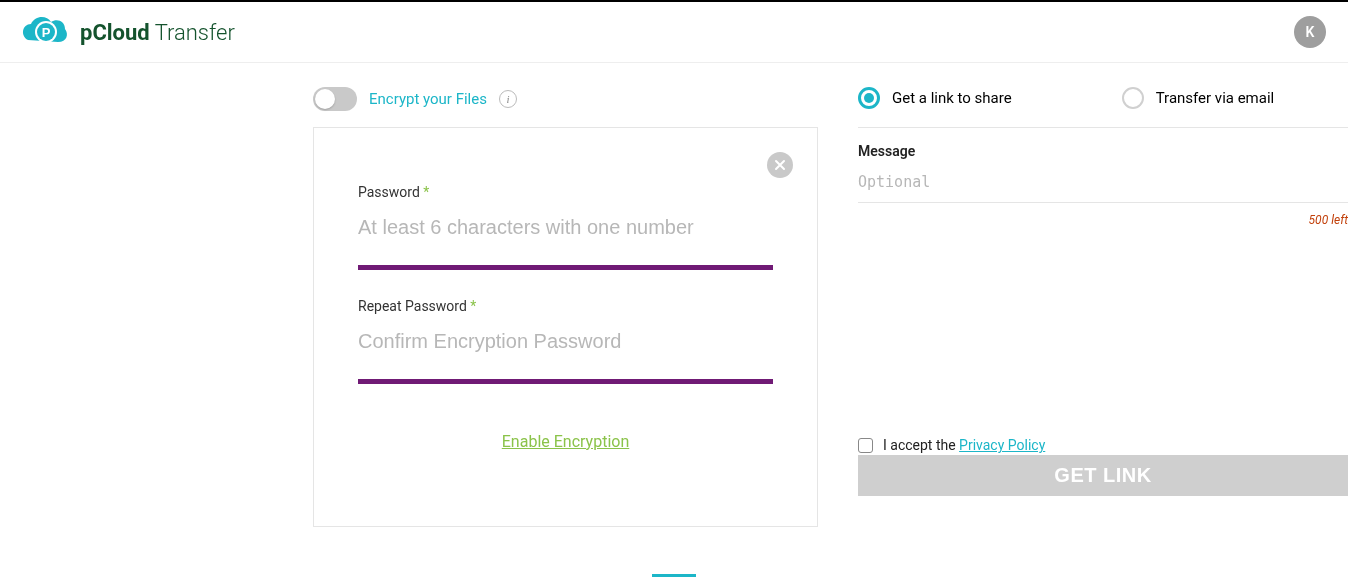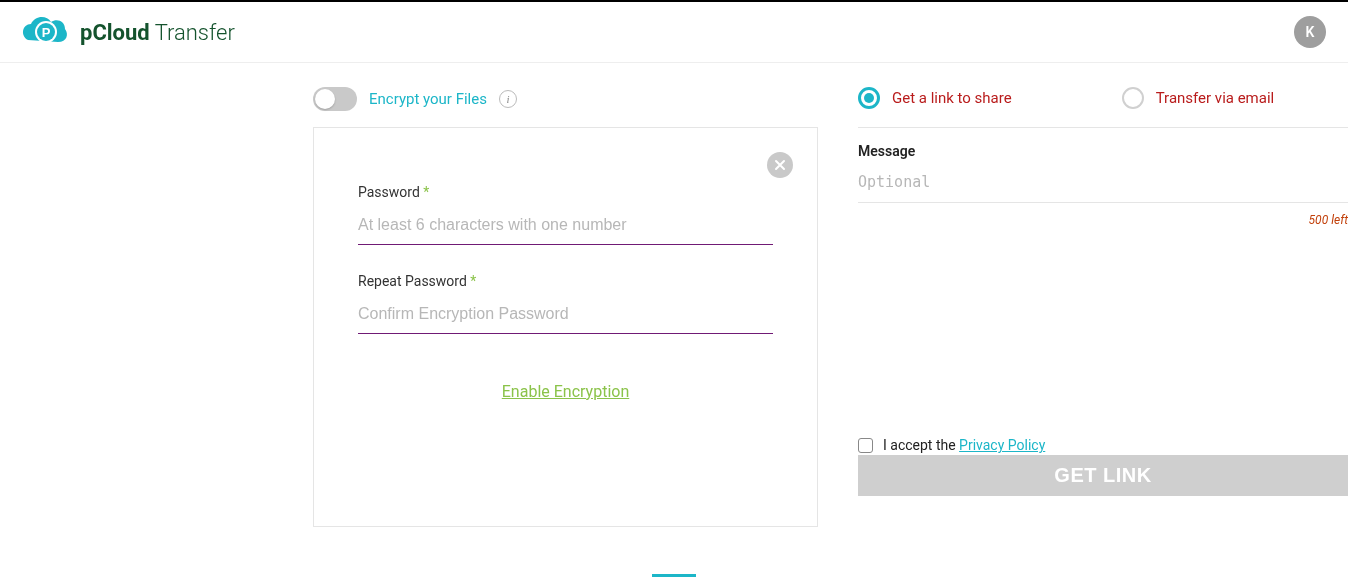--- a/index.html
+++ b/index.html
@@ -73,22 +73,22 @@
     width: 26px; height: 26px; border-radius: 50%;
     background: #c9c9c9; cursor: pointer;
     display: flex; align-items: center; justify-content: center;
   }
   .close-btn svg { display:block; }
 
   .field { margin-bottom: 28px; }
   .field-label { font-size: 14px; color: #333; margin-bottom: 10px; display:block;}
   .req { color: #8bc34a; }
   .text-input {
-    width: 100%; border: none; border-bottom: 1px solid #701a75;
-    font-size: 16px; padding: 6px 0 10px 0; outline: none;
+    width: 100%; border: none; border-bottom: 5px solid #701a75;
+    font-size: 20px; padding: 6px 0 26px 0; outline: none;
     color: #333; background: transparent;
   }
   .text-input::placeholder { color: #b7b7b7; }
 
   .enable-link {
     display: block; text-align: center;
     color: #8bc34a; font-weight: 400; font-size: 16px;
     text-decoration: underline; margin-top: 48px; cursor: pointer;
   }
 
@@ -99,21 +99,21 @@
   .radio-item { display: flex; align-items: center; gap: 12px; cursor: pointer; }
   .radio {
     width: 22px; height: 22px; border-radius: 50%;
     border: 2px solid #d0d0d0; display:inline-flex;
     align-items:center; justify-content:center;
   }
   .radio.selected { border: 3px solid #1cb6c8; }
   .radio.selected .dot {
     width: 10px; height: 10px; border-radius:50%; background:#1cb6c8;
   }
-  .radio-label { font-size: 15px; color: #b91c1c; }
+  .radio-label { font-size: 15px; color: #000000; }
 
   .msg-block { margin-top: 15px; }
   .msg-label { font-size: 14px; font-weight:600; color:#222; margin-bottom: 10px; display:block;}
   .msg-input {
     width:100%; border:none; border-bottom:1px solid #e5e5e5;
     font-size:15px; padding:4px 0 20px 0; outline:none; resize:none;
     color:#333; background:transparent; height: 34px;
   }
   .msg-input::placeholder { color:#b7b7b7; }
   .counter { text-align:right; font-size:12px; color:#c2410c; font-style:italic; margin-top:6px;}

